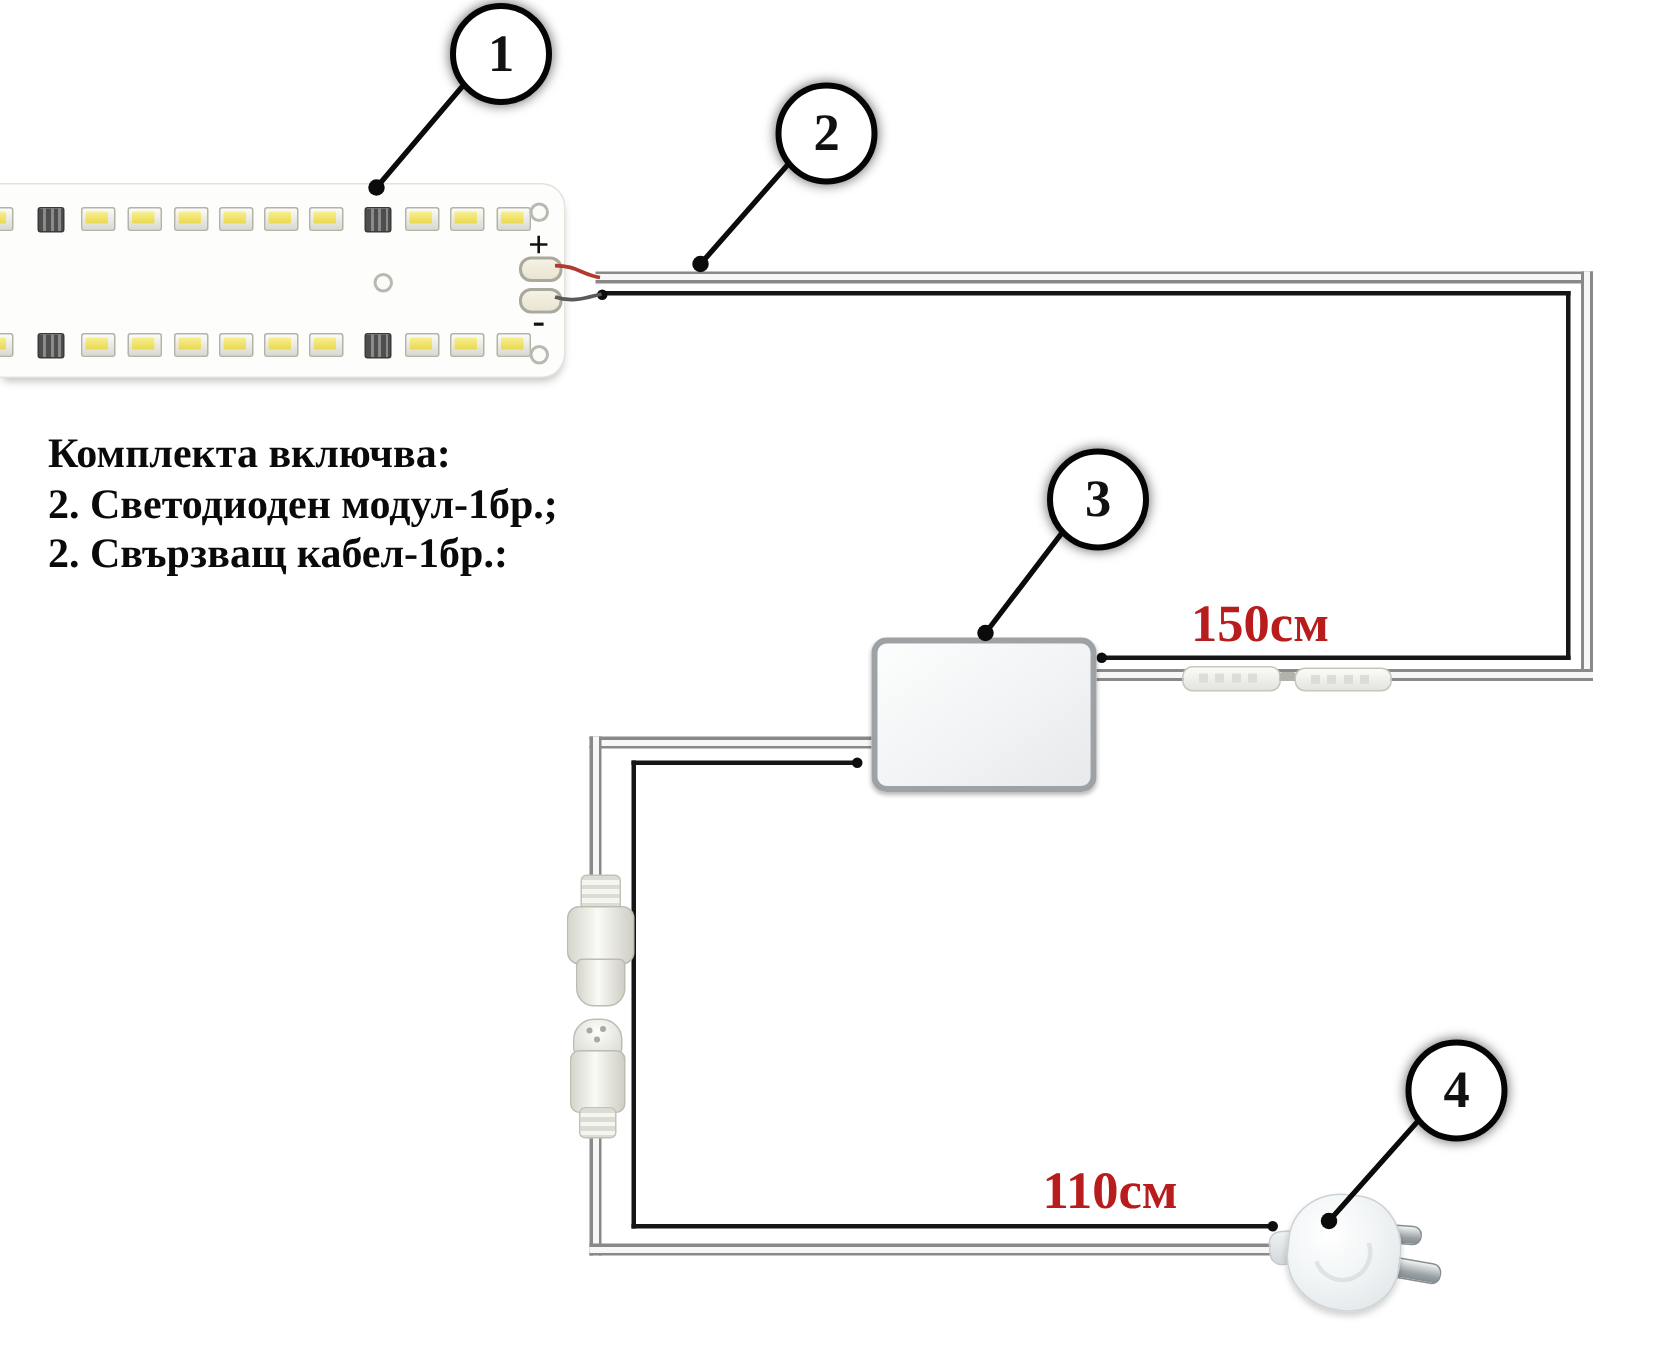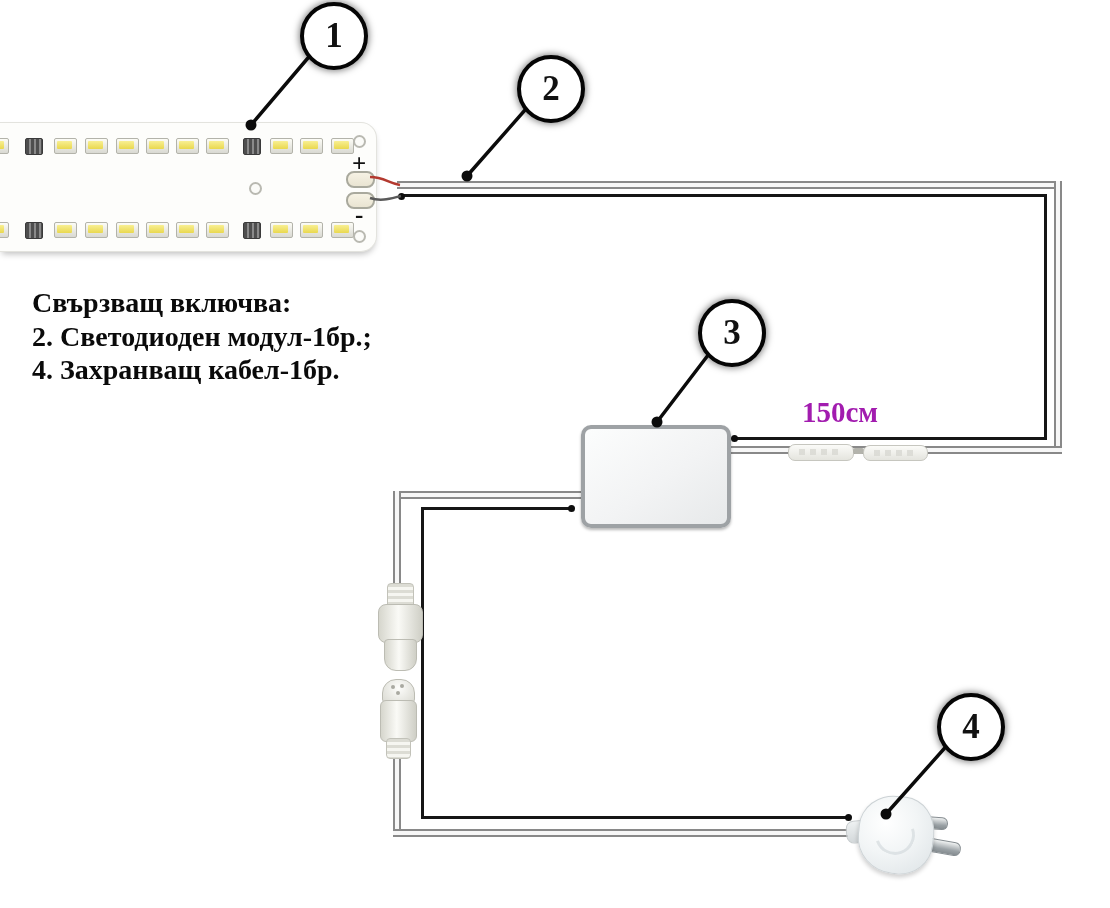--- a/index.html
+++ b/index.html
@@ -61,21 +61,21 @@
              background:radial-gradient(circle at 35% 35%,#ffffff 0%,#f2f5f6 45%,#dce2e5 100%);
              box-shadow:0 3px 4px rgba(0,0,0,.18);transform:rotate(6deg);}
   .plug-body::after{content:"";position:absolute;left:16px;top:18px;width:34px;height:34px;
              border-radius:50%;border:3px solid rgba(205,212,215,.55);border-top-color:transparent;
              border-left-color:transparent;transform:rotate(20deg);}
   .plug-shroud{position:absolute;left:846px;top:820px;width:28px;height:21px;z-index:3;
              border:1px solid #c6cbcd;border-radius:8px;transform:rotate(-5deg);
              background:linear-gradient(to bottom,#eef1f2,#d3d8da);}
 
   
-  .len-label{position:absolute;width:130px;text-align:center;font-weight:bold;font-size:29px;color:#a21caf;z-index:5;}
+  .len-label{position:absolute;width:130px;text-align:center;font-weight:bold;font-size:35px;color:#b91c1c;z-index:5;}
   .kit-list{position:absolute;left:32px;top:286px;font-weight:bold;font-size:28px;line-height:33.5px;
             color:#0a0a0a;z-index:2;white-space:nowrap;}
 
   
   .callout{position:absolute;width:60px;height:60px;border:4px solid #050505;border-radius:50%;
            background:#ffffff;z-index:7;display:flex;align-items:center;justify-content:center;
            font-weight:bold;font-size:35px;color:#111;box-shadow:0 0 7px 1px rgba(0,0,0,.5);}
   #overlay{position:absolute;left:0;top:0;z-index:6;pointer-events:none;}
 </style>
 </head>
@@ -202,25 +202,26 @@
   <div class="pin-dot" style="left:396px;top:691px;"></div>
   <div class="vpart" style="left:380px;top:700px;width:35px;height:40px;border-radius:6px;"></div>
   <div class="vpart ridges" style="left:386px;top:738px;width:23px;height:19px;border-radius:4px;"></div>
 
   <div class="plug-pin" style="left:904px;top:816px;width:42px;height:11px;transform:rotate(4deg);"></div>
   <div class="plug-pin" style="left:913px;top:839px;width:46px;height:12px;transform:rotate(10deg);"></div>
   <div class="plug-shroud"></div>
   <div class="plug-body"></div>
 
   <div class="len-label" style="left:775px;top:396px;">150см</div>
+  <div class="len-label" style="left:675px;top:774px;">110см</div>
 
   <div class="kit-list">
-    <div>Свързващ включва:</div>
+    <div>Комплекта включва:</div>
     <div>2. Светодиоден модул-1бр.;</div>
-    <div>4. Захранващ кабел-1бр.</div>
+    <div>2. Свързващ кабел-1бр.:</div>
   </div>
 
   <svg id="overlay" width="1110" height="908" viewBox="0 0 1110 908">
     <path d="M370,177 C384,177 388,183 400,185" fill="none" stroke="#b3392f" stroke-width="2.5"></path>
     <path d="M370,198 C382,202 392,198 401,196" fill="none" stroke="#5a5a5a" stroke-width="2.5"></path>
     <line x1="330" y1="32" x2="251" y2="125" stroke="#0b0b0b" stroke-width="3.5" stroke-linecap="round"></line>
     <circle cx="251" cy="125" r="5.5" fill="#0b0b0b"></circle>
     <line x1="547" y1="85" x2="467" y2="176" stroke="#0b0b0b" stroke-width="3.5" stroke-linecap="round"></line>
     <circle cx="467" cy="176" r="5.5" fill="#0b0b0b"></circle>
     <line x1="728" y1="329" x2="657" y2="422" stroke="#0b0b0b" stroke-width="3.5" stroke-linecap="round"></line>

